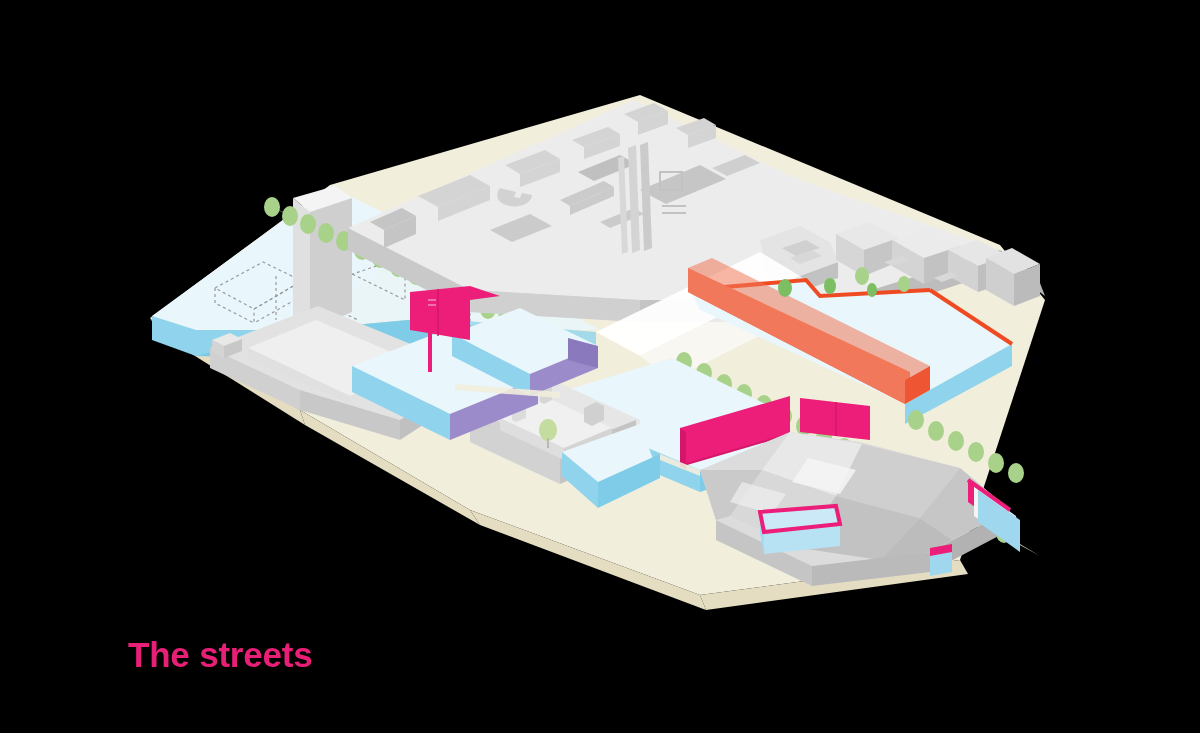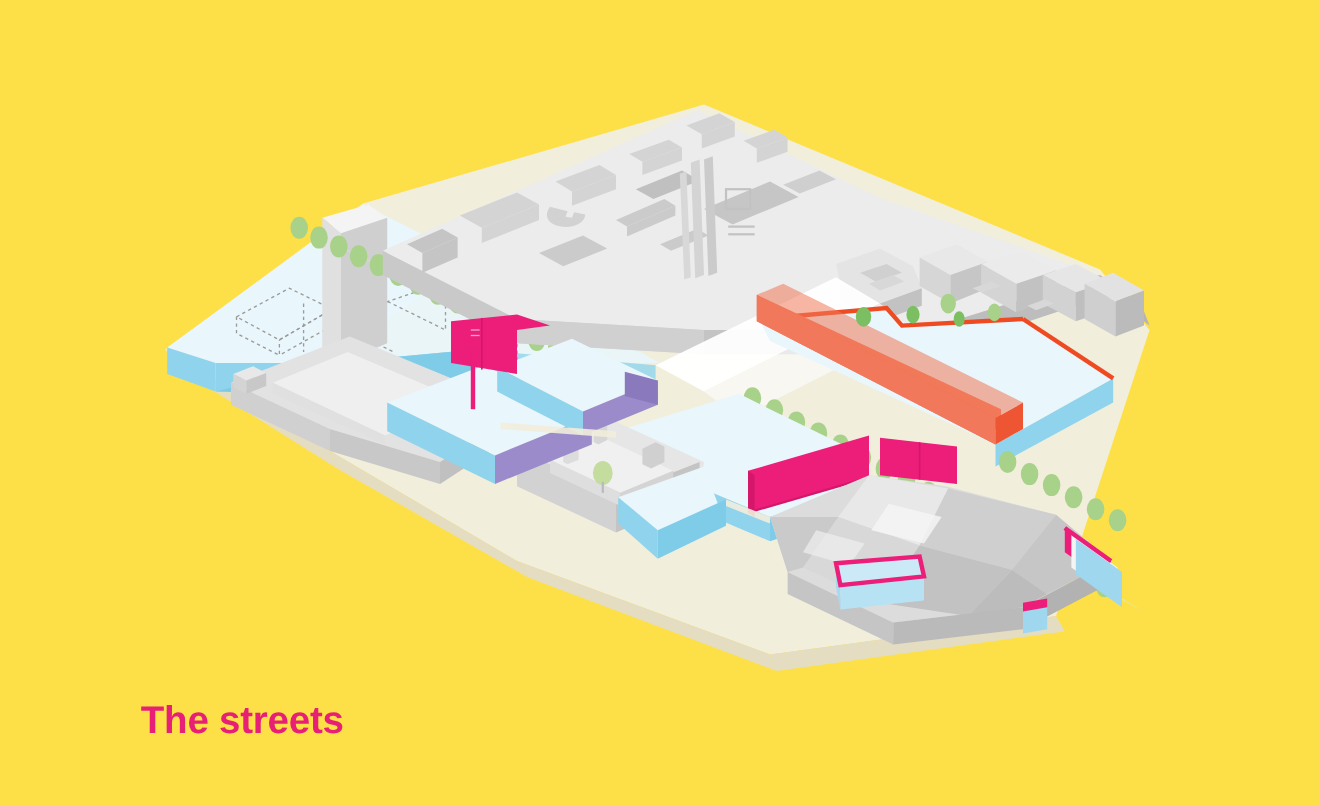--- a/index.html
+++ b/index.html
@@ -11,21 +11,21 @@
   body {
     width: 1200px;
     height: 733px;
     position: relative;
     overflow: hidden;
     font-family: "Liberation Sans", sans-serif;
   }
   #slide {
     position: absolute;
     inset: 0;
-    background: #fde047;
+    background: #000000;
   }
   #axon-svg {
     position: absolute;
     left: 0;
     top: 0;
     width: 1200px;
     height: 733px;
     display: block;
   }
   #caption {

